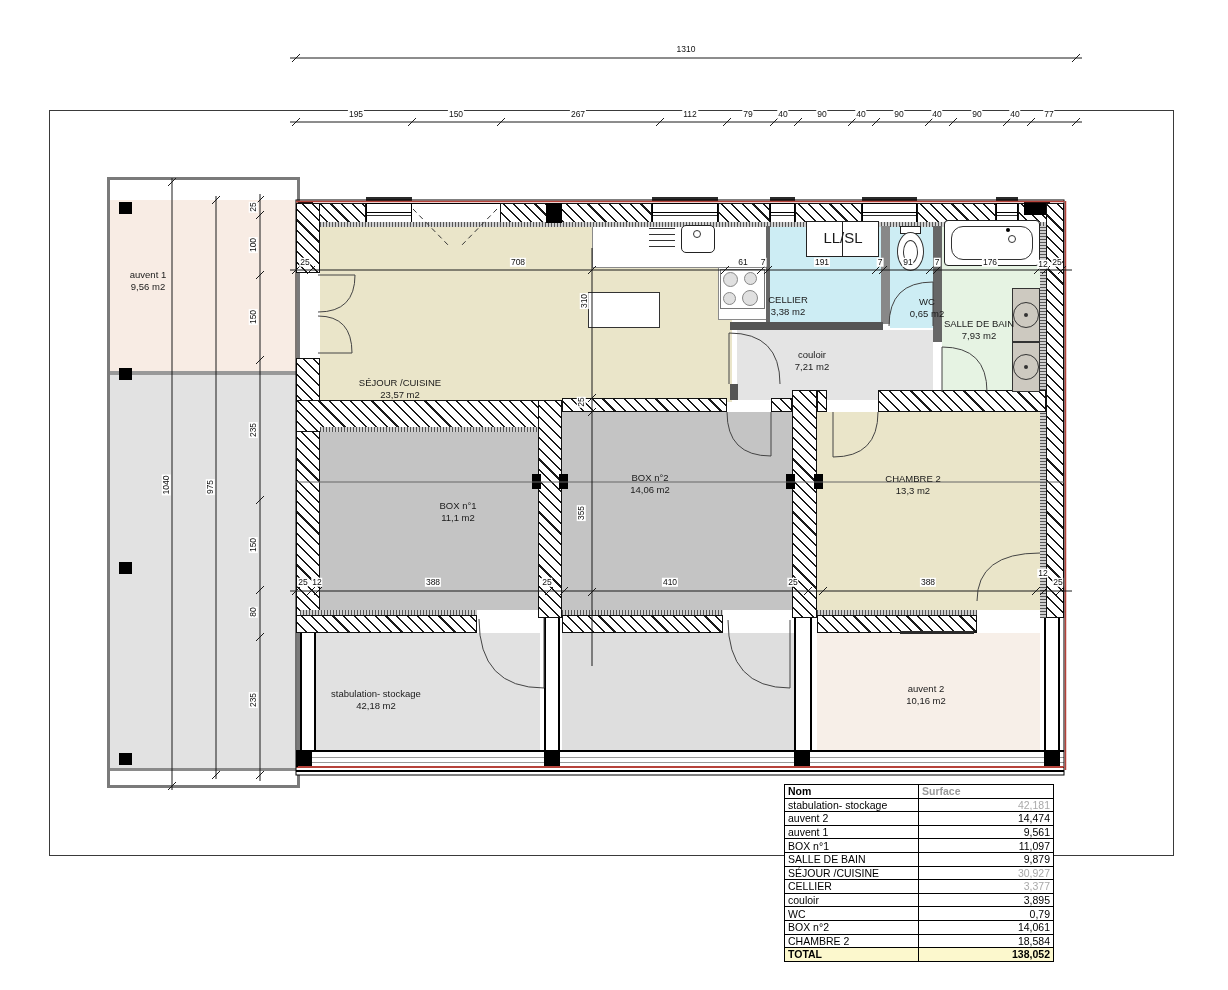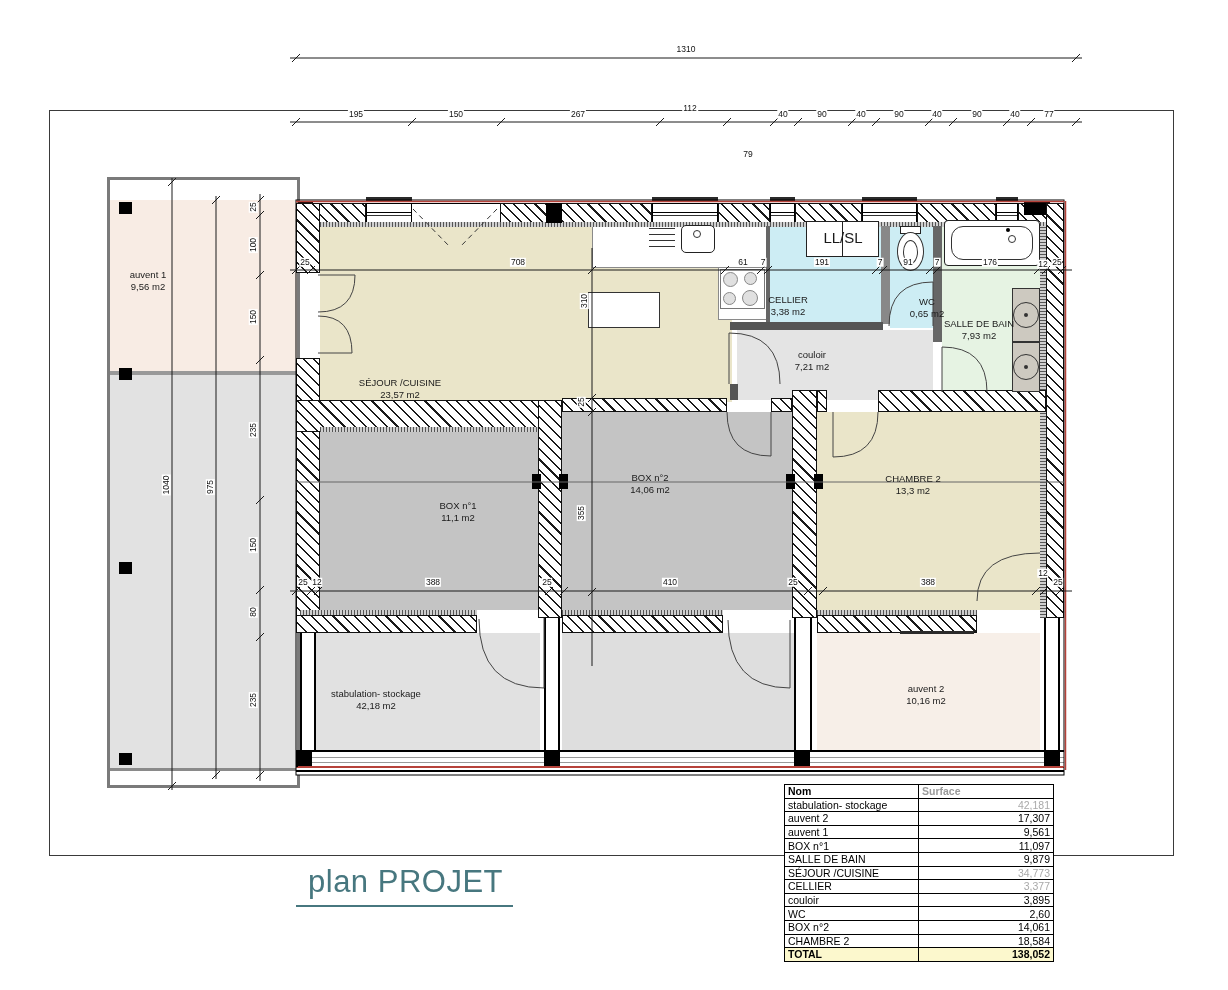--- a/index.html
+++ b/index.html
@@ -228,22 +228,22 @@
       <path d="M977 601 Q977 553 1040 553"></path>
       <path d="M544 618 L544 688 M479 619 Q479 688 544 688"></path>
       <path d="M790 620 L790 688 M728 620 Q728 688 790 688"></path>
     </g>
   </svg>
 
   <div class="dl" style="left:686px;top:49px;">1310</div>
   <div class="dl" style="left:356px;top:114px;">195</div>
   <div class="dl" style="left:456px;top:114px;">150</div>
   <div class="dl" style="left:578px;top:114px;">267</div>
-  <div class="dl" style="left:690px;top:108px;">112</div>
-  <div class="dl" style="left:748px;top:114px;margin-top:40px;">79</div>
+  <div class="dl" style="left:690px;top:114px;">112</div>
+  <div class="dl" style="left:748px;top:114px;">79</div>
   <div class="dl" style="left:783px;top:114px;">40</div>
   <div class="dl" style="left:822px;top:114px;">90</div>
   <div class="dl" style="left:861px;top:114px;">40</div>
   <div class="dl" style="left:899px;top:114px;">90</div>
   <div class="dl" style="left:937px;top:114px;">40</div>
   <div class="dl" style="left:977px;top:114px;">90</div>
   <div class="dl" style="left:1015px;top:114px;">40</div>
   <div class="dl" style="left:1049px;top:114px;">77</div>
 
   <div class="dvl" style="left:253px;top:207px;">25</div>
@@ -309,59 +309,58 @@
     <div class="trow thead">
       <div class="tname">Nom</div>
       <div class="tval">Surface</div>
     </div>
     <div class="trow">
       <div class="tname">stabulation- stockage</div>
       <div class="tval muted">42,181</div>
       </div>
     <div class="trow">
       <div class="tname">auvent 2</div>
-      <div class="tval">17,307</div>
+      <div class="tval">14,474</div>
       </div>
     <div class="trow">
       <div class="tname">auvent 1</div>
       <div class="tval">9,561</div>
       </div>
     <div class="trow">
       <div class="tname">BOX n°1</div>
       <div class="tval">11,097</div>
       </div>
     <div class="trow">
       <div class="tname">SALLE DE BAIN</div>
       <div class="tval">9,879</div>
       </div>
     <div class="trow">
       <div class="tname">SÉJOUR /CUISINE</div>
-      <div class="tval muted">34,773</div>
+      <div class="tval muted">30,927</div>
       </div>
     <div class="trow">
       <div class="tname">CELLIER</div>
       <div class="tval muted">3,377</div>
       </div>
     <div class="trow">
       <div class="tname">couloir</div>
       <div class="tval">3,895</div>
       </div>
     <div class="trow">
       <div class="tname">WC</div>
-      <div class="tval">2,60</div>
+      <div class="tval">0,79</div>
       </div>
     <div class="trow">
       <div class="tname">BOX n°2</div>
       <div class="tval">14,061</div>
       </div>
     <div class="trow">
       <div class="tname">CHAMBRE 2</div>
       <div class="tval">18,584</div>
       </div>
     <div class="trow ttotal">
       <div class="tname">TOTAL</div>
       <div class="tval">138,052</div>
       </div>
   </div>
 
-  <div id="planTitle">plan PROJET</div>
 
 </div>
 
 </body></html>

